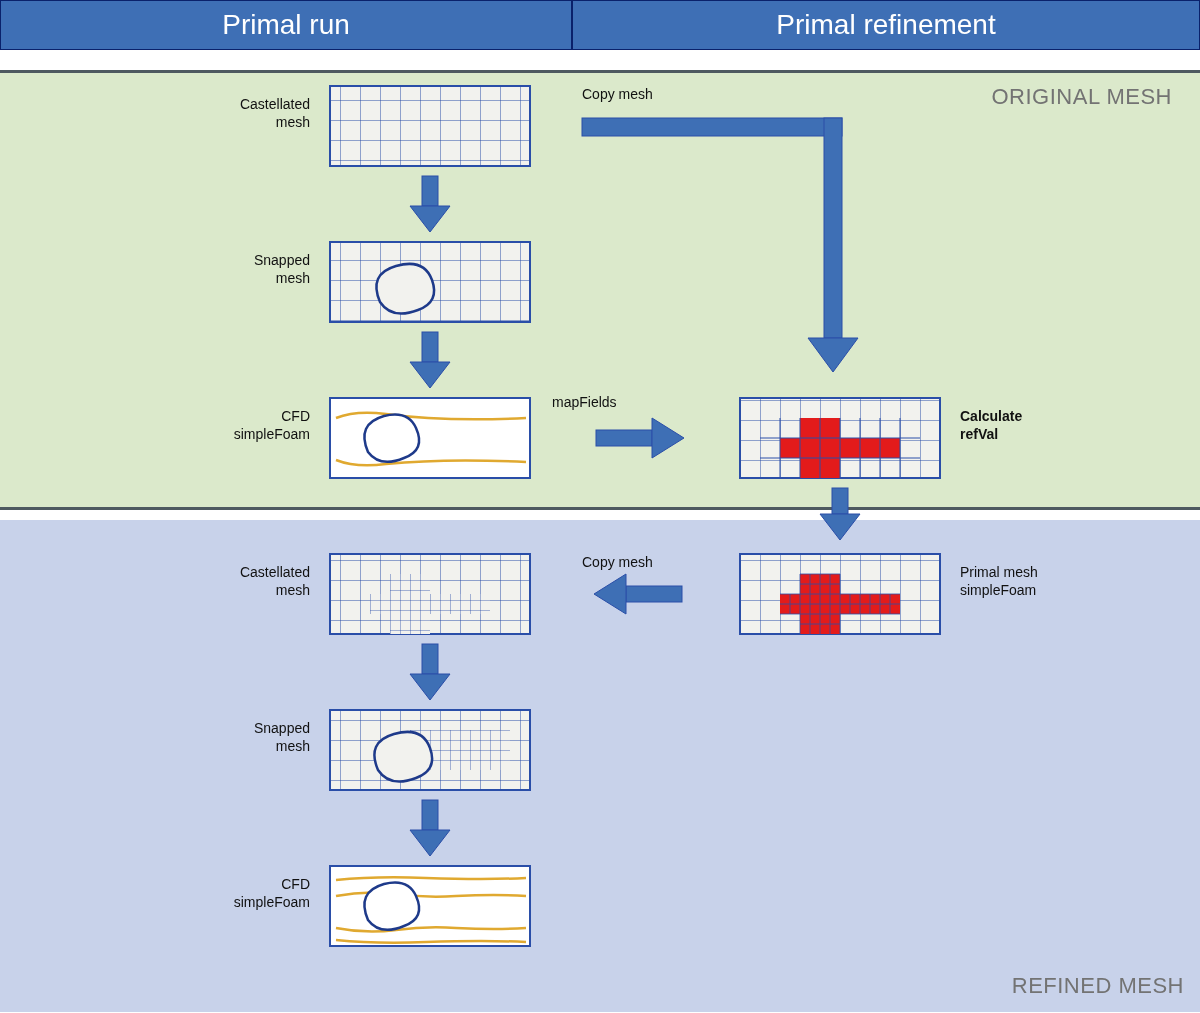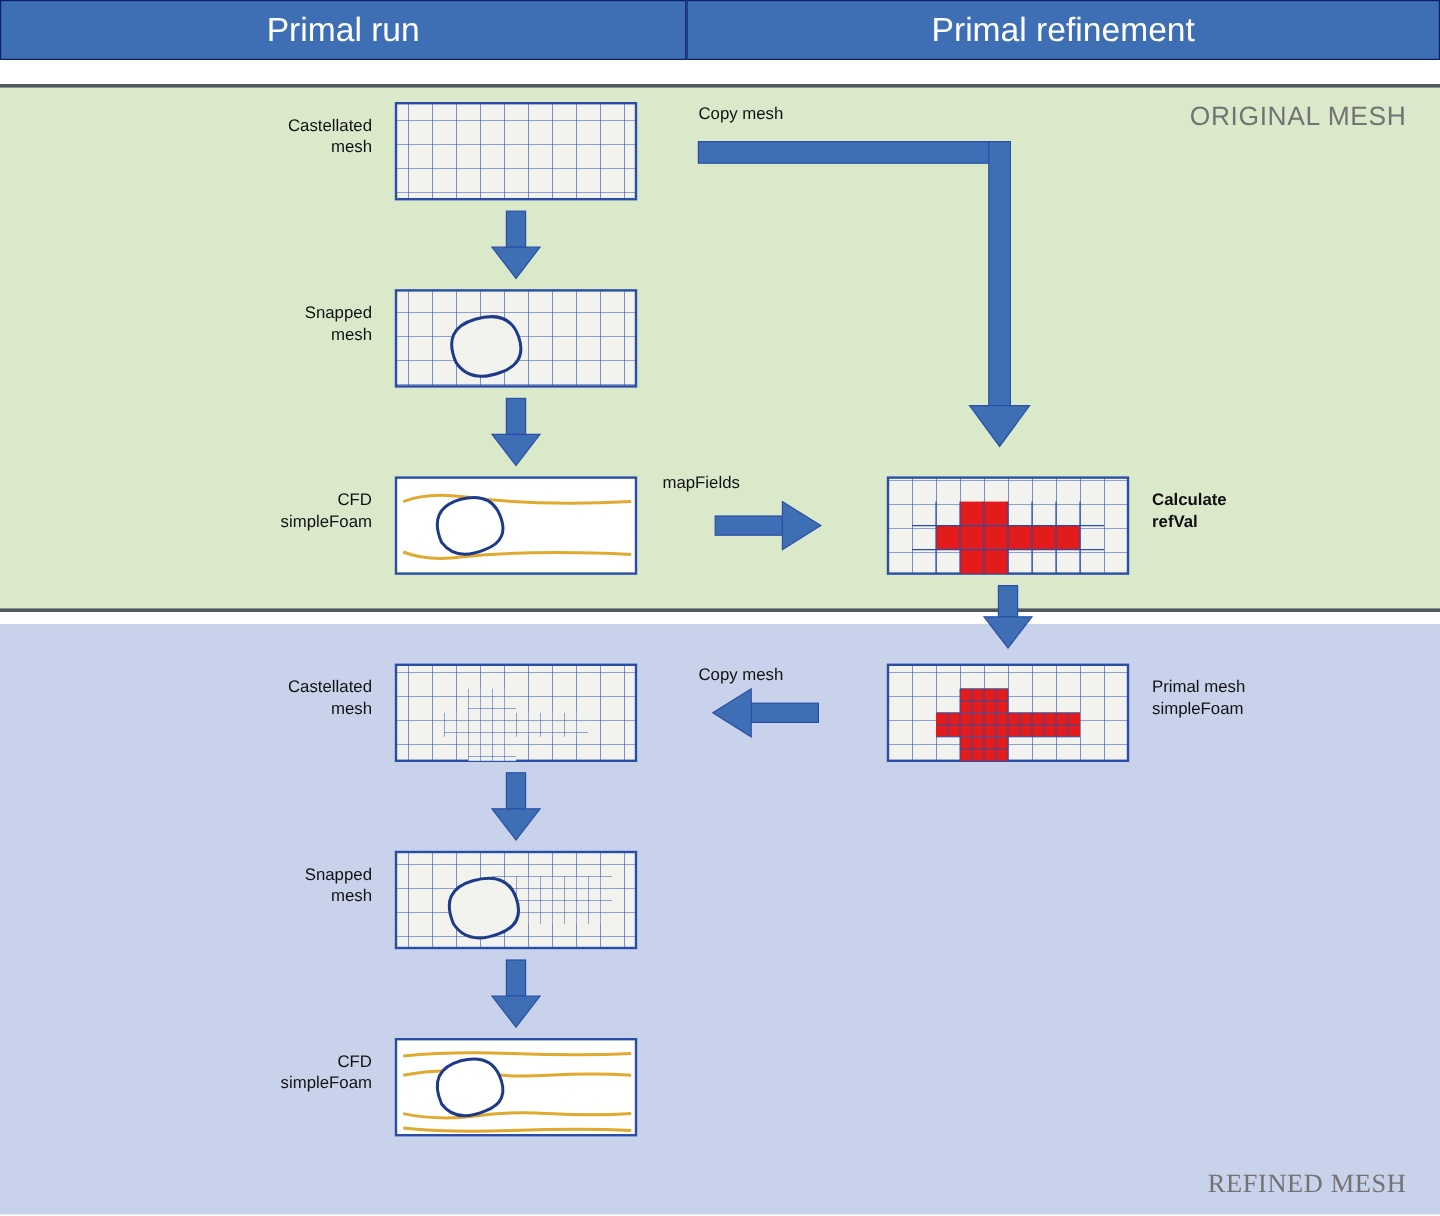--- a/index.html
+++ b/index.html
@@ -65,21 +65,21 @@
 <div class="region-blue"></div>
 
 <div class="header-band" style="left:0; width:572px;">
   <span>Primal run</span>
 </div>
 <div class="header-band" style="left:572px; width:628px;">
   <span>Primal refinement</span>
 </div>
 
 <div class="big-lbl" style="top:84px; right:28px;">ORIGINAL MESH</div>
-<div class="big-lbl" style="bottom:14px; right:28px;font-family:Liberation Serif, serif;">REFINED MESH</div>
+<div class="big-lbl" style="bottom:14px; right:16px;">REFINED MESH</div>
 
 <div class="lbl" style="top:96px; left:180px; text-align:right; width:130px;">
   <span>Castellated</span><br>
   <span>mesh</span>
 </div>
 <div class="lbl" style="top:252px; left:180px; text-align:right; width:130px;">
   <span>Snapped</span><br>
   <span>mesh</span>
 </div>
 <div class="lbl" style="top:408px; left:180px; text-align:right; width:130px;">

